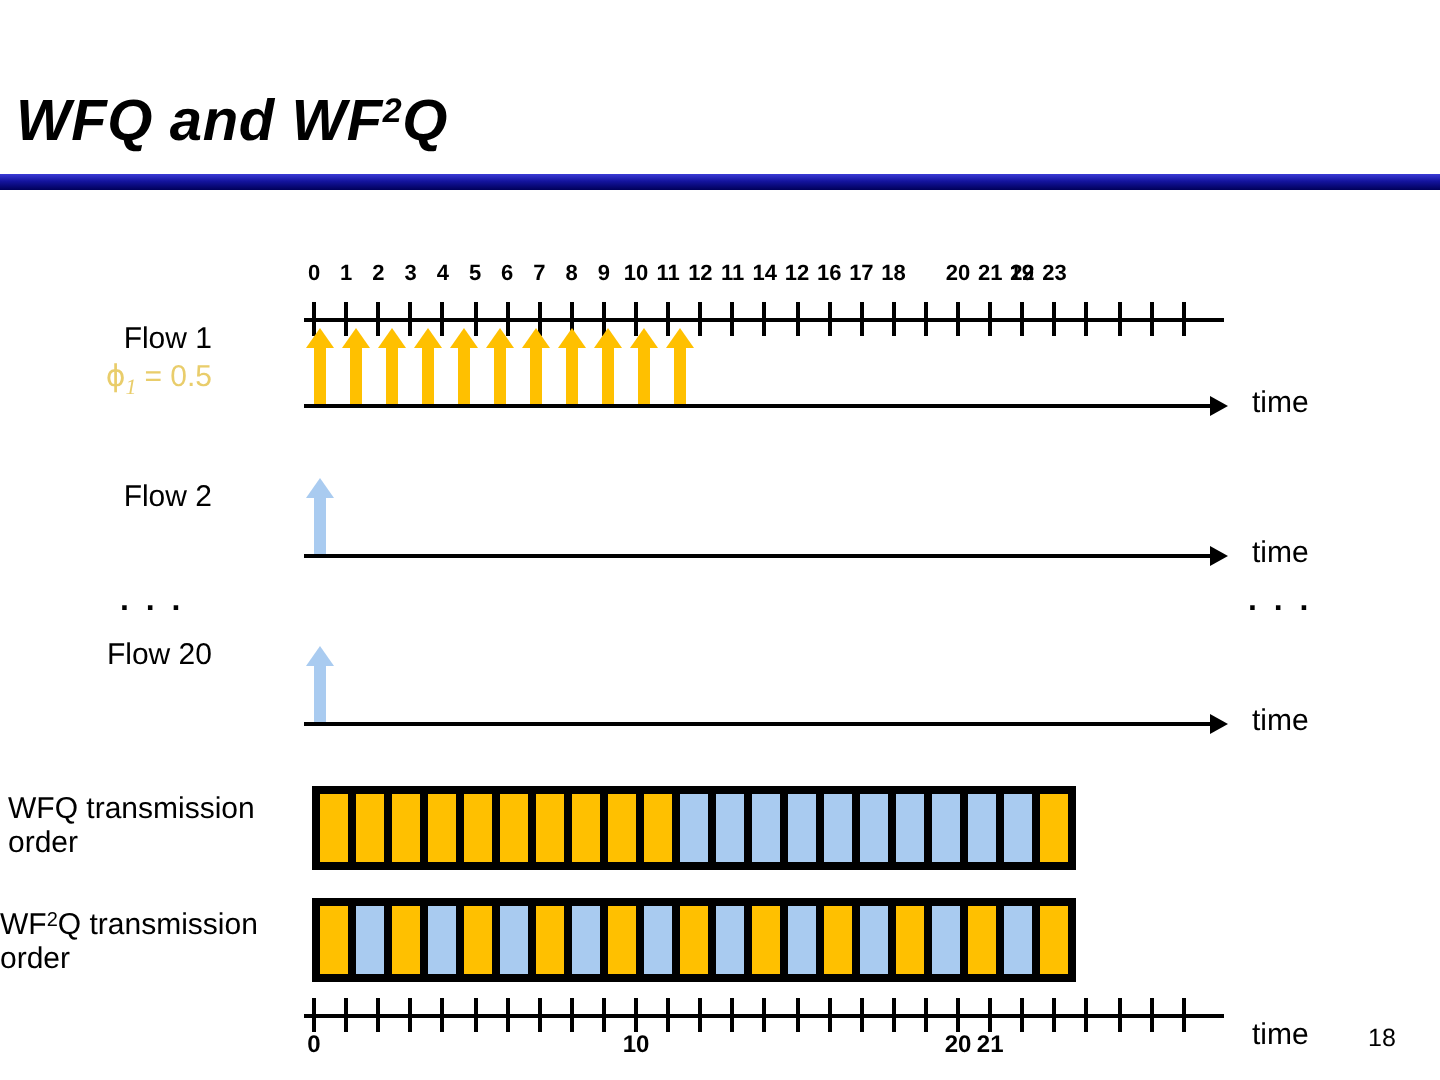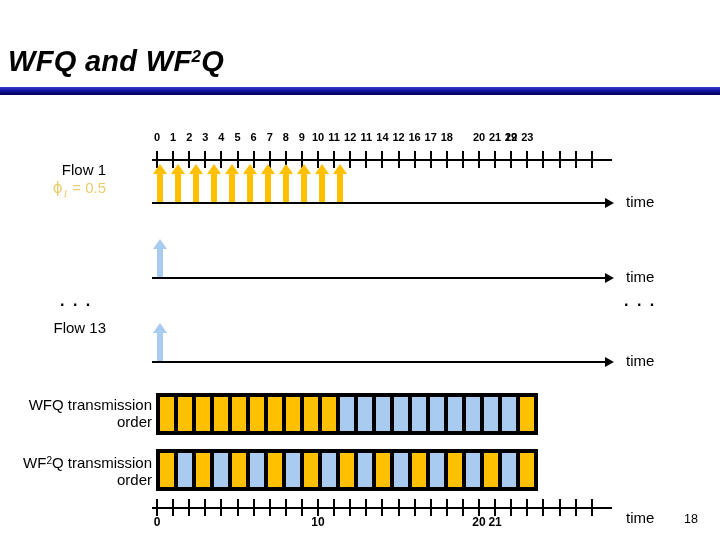--- a/index.html
+++ b/index.html
@@ -43,21 +43,21 @@
   .arrows{position:absolute;left:152px;height:40px;}
   .pkt{position:absolute;bottom:0;width:14px;height:39px;}
   .pkt .head{width:0;height:0;margin:0 auto;
              border-left:7px solid transparent;border-right:7px solid transparent;
              border-bottom:10px solid currentColor;}
   .pkt .shaft{width:6px;height:29px;margin:0 auto;background:currentColor;}
 
   .dots{position:absolute;font-size:16px;font-weight:bold;letter-spacing:2px;}
 
   
-  .rowlabel{position:absolute;text-align:right;font-size:15px;line-height:17px;}
+  .rowlabel{position:absolute;text-align:left;font-size:15px;line-height:17px;}
   .rowlabel .sup{font-size:10px;vertical-align:4px;}
   .boxrow{position:absolute;left:156px;display:flex;gap:4px;padding:4px;background:#000;}
   .cell{width:14px;height:34px;}
 
   .pageno{position:absolute;left:684px;top:512px;font-size:12.5px;}
 </style>
 </head>
 <body>
 
 <div class="slide">
@@ -174,37 +174,38 @@
         <div class="head"></div>
         <div class="shaft"></div>
       </div>
     </div>
   <div class="hline" style="top:202px">
       <div class="ah"></div>
     </div>
   <div class="time" style="top:193px">time</div>
 
   <div class="flow-label" style="top:240px">
+    <div>Flow 2</div>
   </div>
   <div class="arrows" id="arrows-1" style="top:238px">
       <div class="pkt" style="left: 1px; color: rgb(169, 203, 240);">
         <div class="head"></div>
         <div class="shaft"></div>
       </div>
     </div>
   <div class="hline" style="top:277px">
       <div class="ah"></div>
     </div>
   <div class="time" style="top:268px">time</div>
 
   <div class="dots" style="left:60px;top:292px">. . .</div>
   <div class="dots" style="left:624px;top:292px">. . .</div>
 
   <div class="flow-label" style="top:319px">
-    <div>Flow 13</div>
+    <div>Flow 20</div>
   </div>
   <div class="arrows" id="arrows-2" style="top:322px">
       <div class="pkt" style="left: 1px; color: rgb(169, 203, 240);">
         <div class="head"></div>
         <div class="shaft"></div>
       </div>
     </div>
   <div class="hline" style="top:361px">
       <div class="ah"></div>
     </div>

